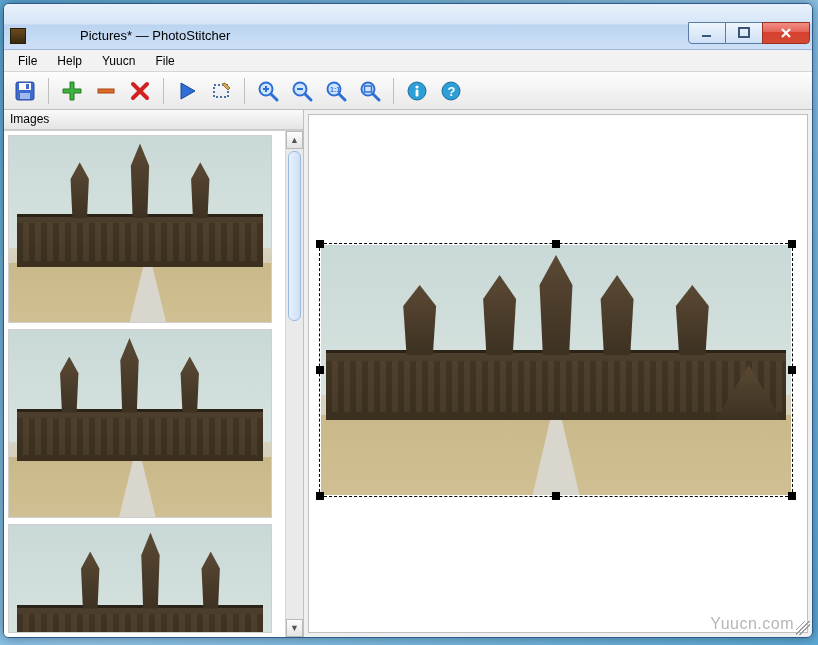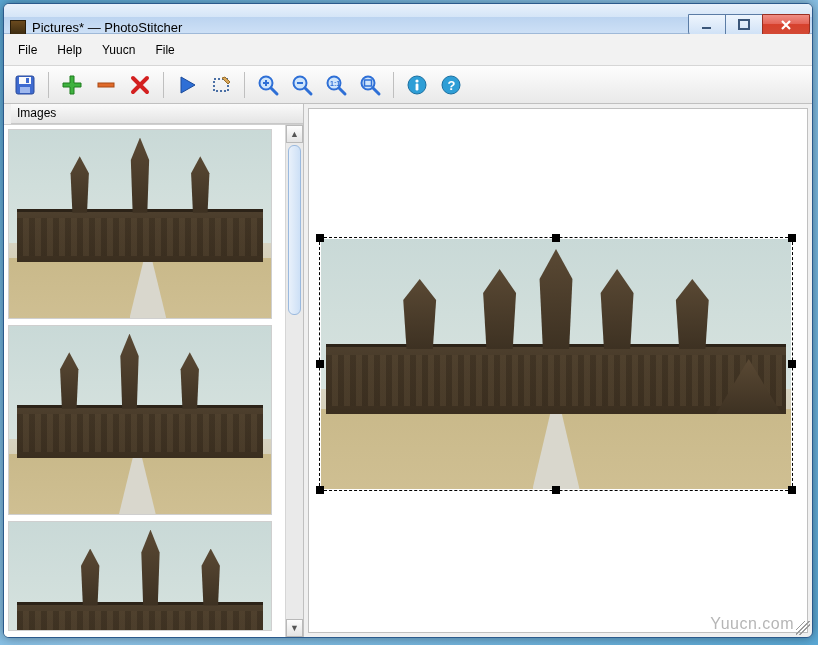--- a/index.html
+++ b/index.html
@@ -18,26 +18,27 @@
     width: 810px; height: 635px;
     background: #f0f0f0;
     border: 1px solid #2b5a8c;
     border-radius: 6px;
     box-shadow: 0 0 12px rgba(0,0,0,0.4);
     display: flex;
     flex-direction: column;
     overflow: hidden;
   }
   .titlebar {
-    height: 30px;
+    height: 46px;
     background: linear-gradient(to bottom, #e8f1fb 0%, #d5e5f7 45%, #bcd4f0 46%, #cde0f6 100%);
     display: flex;
     align-items: center;
     padding: 18px 2px 0 6px;
     border-bottom: 1px solid #9fb9d8;
+    gap: 48px;
   }
   .titlebar .appicon {
     width: 16px; height: 16px;
     margin-right: 6px;
     background: linear-gradient(#6b4a1e,#3a2a10);
     border: 1px solid #2a1d0a;
   }
   .titlebar .title { flex: 0 0 auto; color: #000; font-size: 13px; }
   .titlebar .spacer { flex: 1; }
   .winbtns { display: flex; gap: 0; margin-top: -6px;}
@@ -52,21 +53,21 @@
   .winbtn.min { border-radius: 0 0 0 4px; }
   .winbtn.close {
     width: 48px;
     background: linear-gradient(to bottom, #f08d84 0%, #e36457 45%, #d7412d 46%, #d24a35 100%);
     border-color: #9a2f22;
     color: #fff;
     border-radius: 0 0 4px 0;
   }
   .winbtn svg { width: 14px; height: 14px; }
   .menubar {
-    height: 32px;
+    height: 22px;
     background: #f2f2f2;
     display: flex;
     align-items: center;
     padding: 0 4px;
     border-bottom: 1px solid #d6d6d6;
   }
   .menubar .menu-item {
     padding: 2px 10px;
     cursor: default;
   }
@@ -101,21 +102,20 @@
     flex-direction: column;
     border-right: 1px solid #c0c0c0;
     background: #f0f0f0;
   }
   .panel-header {
     height: 20px;
     padding: 2px 6px;
     background: linear-gradient(to bottom,#fafafa,#e4e4e4);
     border-bottom: 1px solid #c8c8c8;
     font-size: 12px;
-    margin-left: 7px;
   }
   .thumb-area {
     flex: 1;
     display: flex;
     background: #fff;
     border-top: 1px solid #cfcfcf;
     overflow: hidden;
   }
   .thumbs {
     flex: 1;

